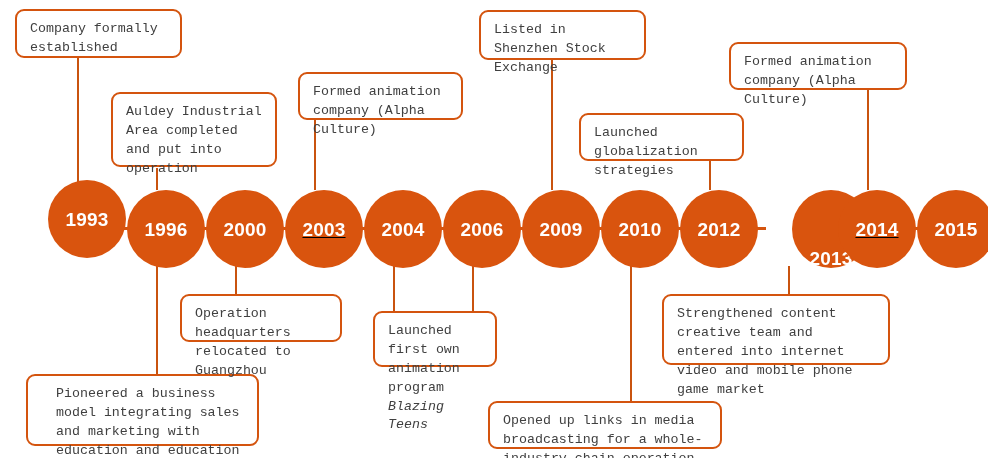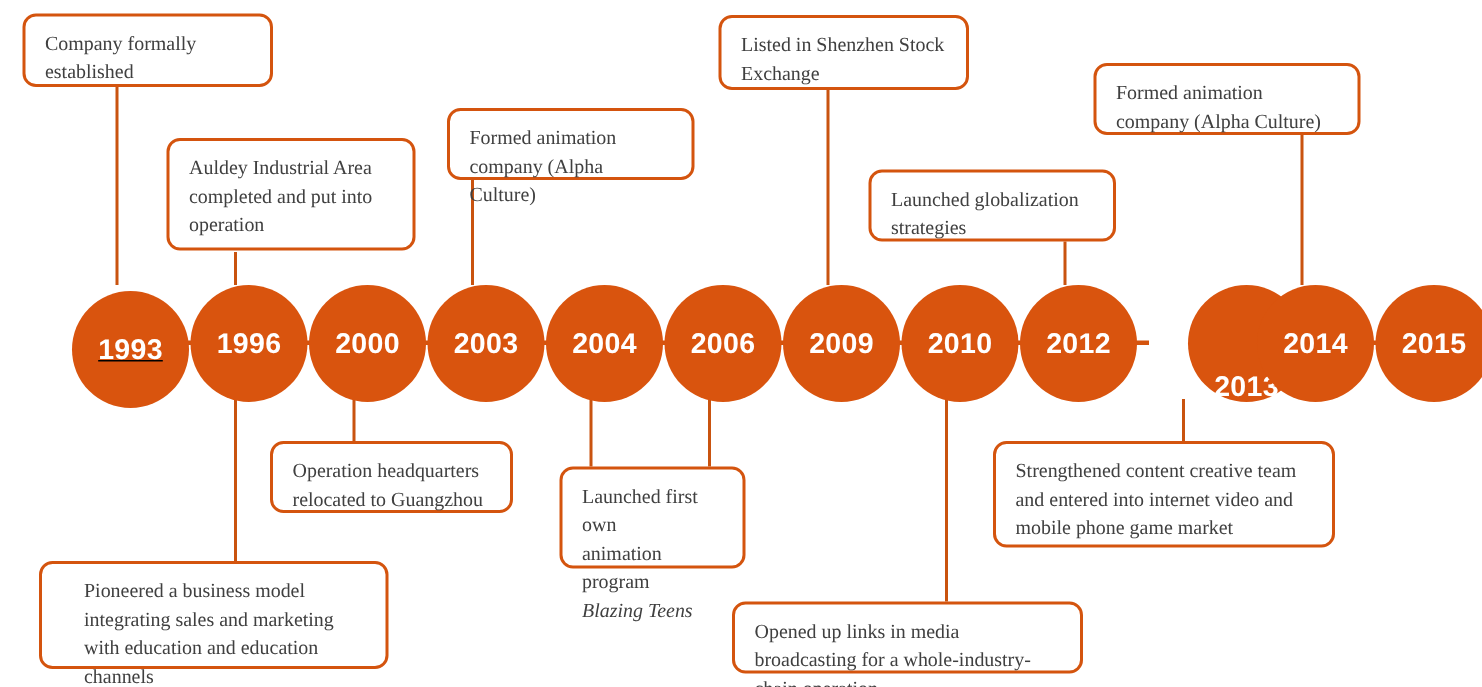--- a/index.html
+++ b/index.html
@@ -49,21 +49,21 @@
   .callout {
     position: absolute;
     box-sizing: border-box;
     border: 2.5px solid #D4540E;
     border-radius: 9px;
     background: #ffffff;
     padding: 9px 12px 9px 13px;
     color: #404040;
     font-size: 13.3px;
     line-height: 1.42;
-    font-family: Liberation Serif, serif;
+    font-family: Liberation Mono, monospace;
   }
   .callout .italic-title {
     font-style: italic;
   }
 
   
   .leader {
     position: absolute;
     width: 2px;
     background: #C9530F;
@@ -135,64 +135,64 @@
   </div>
 
   <div class="callout" style="left:26px; top:374px; width:233px; height:72px;padding-left:28px;">
     <span>Pioneered a business model integrating sales and marketing with education and education channels</span>
   </div>
 
   <div class="callout" style="left:180px; top:294px; width:162px; height:48px;">
     <span>Operation headquarters relocated to Guangzhou</span>
   </div>
 
-  <div class="callout" style="left:373px; top:311px; width:124px; height:68px;">
+  <div class="callout" style="left:373px; top:311px; width:124px; height:56px;">
     <span>Launched first own</span><br>
     <span>animation program</span><br>
     <span class="italic-title">Blazing Teens</span>
   </div>
 
   <div class="callout" style="left:488px; top:401px; width:234px; height:48px;">
     <span>Opened up links in media broadcasting for a whole-industry-chain operation</span>
   </div>
 
   <div class="callout" style="left:662px; top:294px; width:228px; height:71px;">
     <span>Strengthened content creative team and entered into internet video and mobile phone game market</span>
   </div>
 
-  <div class="year-node" style="left:48px; top:194px;text-decoration:underline;">
+  <div class="year-node" style="left:48px; top:180px;">
     <span class="year-label">1993</span>
   </div>
   <div class="year-node" style="left:127px; top:190px;text-align:right;">
     <span class="year-label">1996</span>
   </div>
   <div class="year-node" style="left:206px; top:190px;">
     <span class="year-label">2000</span>
   </div>
-  <div class="year-node" style="left:285px; top:190px;">
+  <div class="year-node" style="left:285px; top:190px;text-decoration:underline;">
     <span class="year-label">2003</span>
   </div>
   <div class="year-node" style="left:364px; top:190px;">
     <span class="year-label">2004</span>
   </div>
   <div class="year-node" style="left:443px; top:190px;">
     <span class="year-label">2006</span>
   </div>
   <div class="year-node" style="left:522px; top:190px;">
     <span class="year-label">2009</span>
   </div>
   <div class="year-node" style="left:601px; top:190px;">
     <span class="year-label">2010</span>
   </div>
   <div class="year-node" style="left:680px; top:190px;">
     <span class="year-label">2012</span>
   </div>
   <div class="year-node" style="left:792px; top:190px;align-items:flex-end;">
     <span class="year-label">2013</span>
   </div>
-  <div class="year-node" style="left:838px; top:190px;">
+  <div class="year-node" style="left:838px; top:190px;text-decoration:underline;">
     <span class="year-label">2014</span>
   </div>
   <div class="year-node" style="left:917px; top:190px;">
     <span class="year-label">2015</span>
   </div>
 
 </div>
 
 </body></html>

